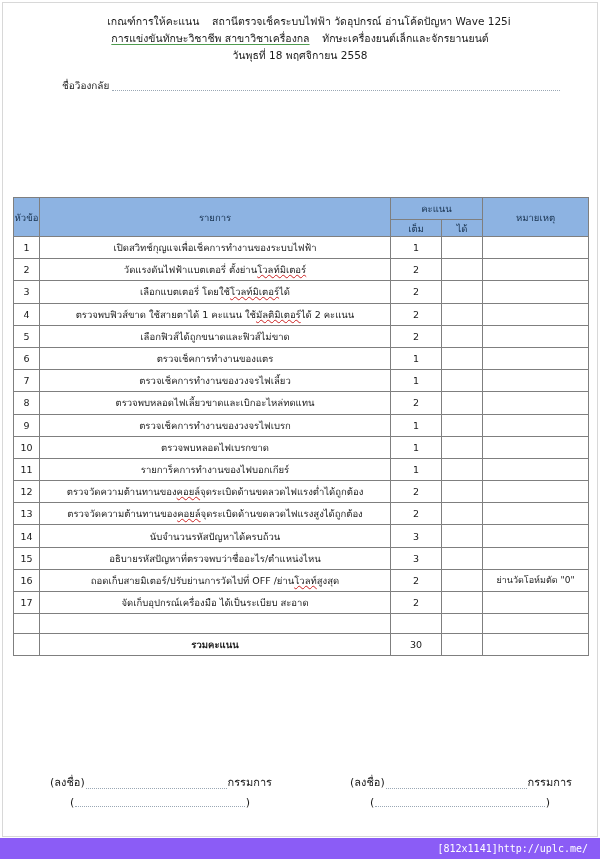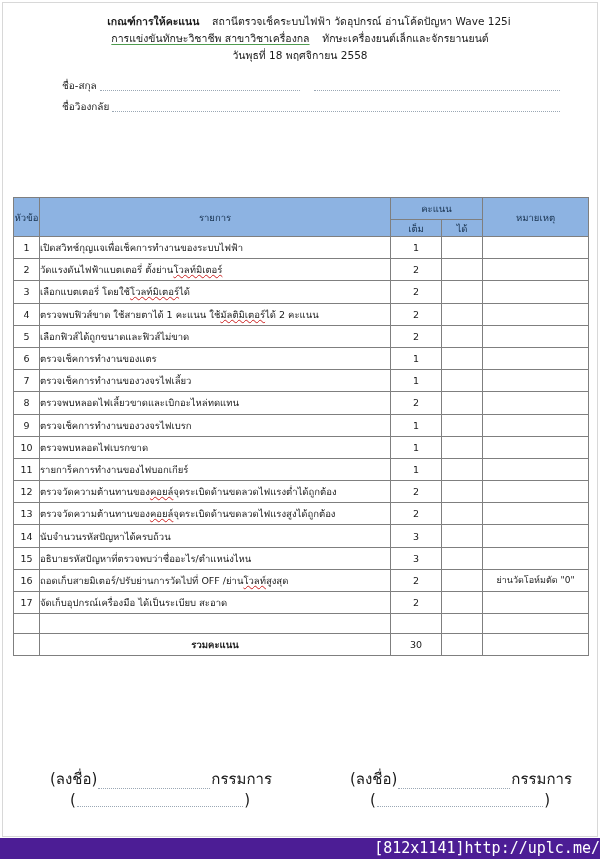--- a/index.html
+++ b/index.html
@@ -32,21 +32,21 @@
   .header {
     padding-top: 13px;
     text-align: center;
     color: #1a1a1a;
   }
   .hline {
     font-size: 10.5px;
     line-height: 17px;
     white-space: nowrap;
   }
-  .hline .bold { font-weight: bold; padding-left: 18px; }
+  .hline .bold { font-weight: normal; padding-left: 18px; }
   .hline .underline {
     text-decoration: underline;
     text-decoration-color: #4f9c4f;
     text-underline-offset: 2px;
     text-align: right;
   }
   .hline .sp { display: inline-block; width: 6px; }
 
   
   .fields {
@@ -106,21 +106,21 @@
   .th-note { width: 106px; }
 
   .hdr-top  { height: 22px; }
   .hdr-sub  { height: 17px; }
 
   td.c-no {
     text-align: center;
     height: 21.2px;
   }
   td.c-desc {
-    text-align: left;
+    text-align: center;
     padding-left: 5px;
     white-space: nowrap;
     overflow: hidden;
   }
   td.c-full { text-align: center; }
   td.c-got  { }
   td.c-note { text-align: center; font-size: 9px; padding: 0 2px; }
 
   .wavy {
     text-decoration: underline;
@@ -137,21 +137,21 @@
     font-weight: bold;
   }
 
   
   .signatures {
     position: absolute;
     left: 0;
     top: 775px;
     width: 600px;
     display: flex;
-    font-size: 15px;
+    font-size: 11px;
     color: #1a1a1a;
   }
   .sigblock {
     flex: 1 1 50%;
     padding: 0 28px;
     box-sizing: border-box;
   }
   .sigline {
     display: flex;
     align-items: flex-end;
@@ -180,27 +180,27 @@
     margin: 0 1px 2px 1px;
   }
 
   
   .footer {
     position: absolute;
     left: 0;
     bottom: 0;
     width: 600px;
     height: 21px;
-    background: #4c1d95;
+    background: #8b5cf6;
     color: #ffffff;
     font-family: "DejaVu Sans Mono", "Liberation Mono", monospace;
-    font-size: 15px;
+    font-size: 10px;
     line-height: 21px;
     text-align: right;
-    padding-right: 0;
+    padding-right: 12px;
     box-sizing: border-box;
     letter-spacing: 0px;
   }
 </style>
 </head>
 <body>
 
 <div id="page">
 
   <div id="doc-frame"></div>
@@ -213,26 +213,20 @@
     </div>
     <div class="hline">
       <span class="underline">การแข่งขันทักษะวิชาชีพ  สาขาวิชาเครื่องกล</span>
       <span class="sp"></span>
       <span>ทักษะเครื่องยนต์เล็กและจักรยานยนต์</span>
     </div>
     <div class="hline">วันพุธที่ 18  พฤศจิกายน  2558</div>
   </div>
 
   <div class="fields">
-    <div class="frow">
-      <span class="flabel">ชื่อ-สกุล</span>
-      <span class="fdots half"></span>
-      <span class="fdots gap"></span>
-      <span class="fdots"></span>
-    </div>
     <div class="frow">
       <span class="flabel">ชื่อวิองกลัย</span>
       <span class="fdots"></span>
     </div>
   </div>
 
   <div class="tablewrap">
     <table class="score">
       <colgroup>
         <col class="th-no">

